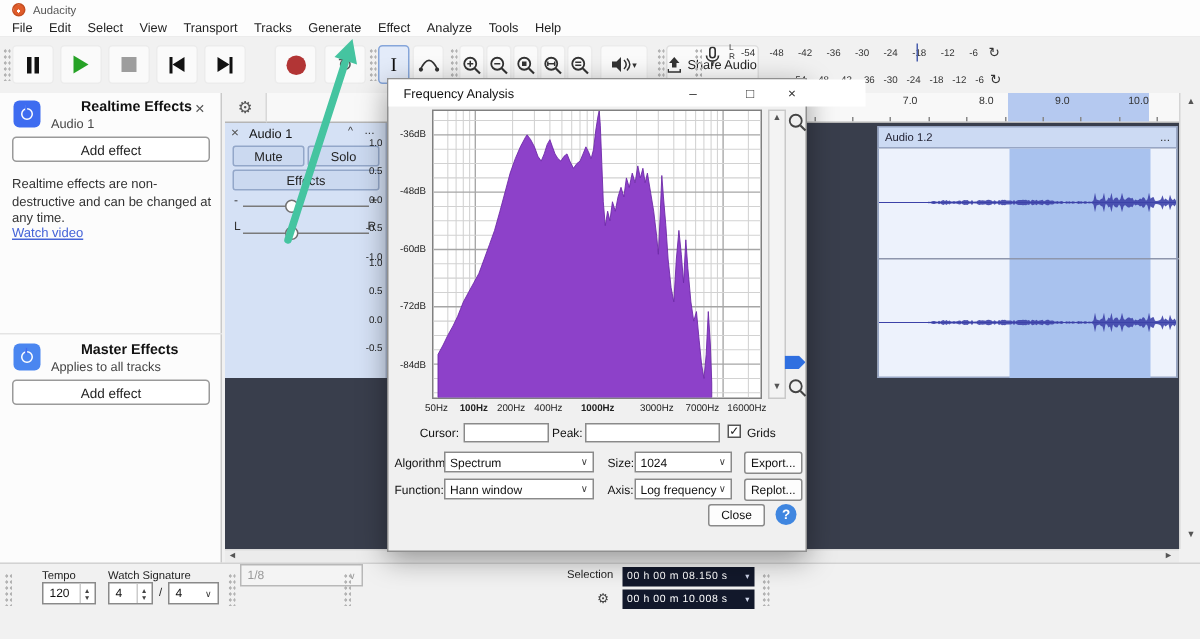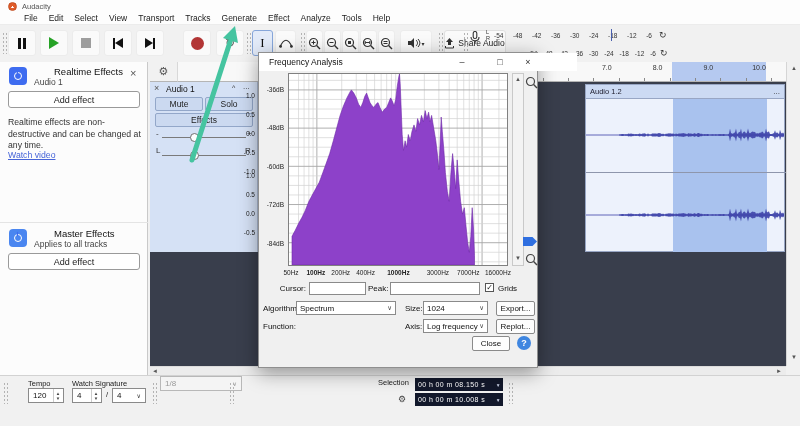--- a/index.html
+++ b/index.html
@@ -6,21 +6,21 @@
   html,body { width:800px; height:426px; overflow:hidden; }
   body { font-family:"Liberation Sans", sans-serif; background:#f1f1f1; position:relative; }
   #root { position:absolute; inset:0; width:800px; height:426px; background:#f1f1f1; }
   .abs { position:absolute; }
 
   
   #titlebar { left:0; top:0; width:800px; height:12px; background:#fdfdfd; }
   #app-logo { left:8px; top:2px; width:9px; height:9px; border-radius:50%;
     background:radial-gradient(circle at 50% 62%, #ffffff 0 18%, #e05c2a 19% 100%); border:1px solid #c44d20; }
   #app-title { left:22px; top:2px; font-size:7.5px; color:#555; }
-  #menubar { left:0; top:12px; width:800px; height:13px; background:#fdfdfd; display:flex; gap:11px; padding-left:24px; align-items:center; border-bottom:1px solid #ececec; position:absolute; }
+  #menubar { left:0; top:12px; width:800px; height:13px; background:#fdfdfd; display:flex; gap:11px; padding-left:8px; align-items:center; border-bottom:1px solid #ececec; position:absolute; }
   #menubar span { font-size:8.5px; color:#222; }
 
   
   #toolbar { left:0; top:25px; width:800px; height:37px; background:#f1f1f1; }
   .grip { width:5px; height:22px; top:7px;
     background-image:radial-gradient(#b3b3b3 0.8px, transparent 0.9px); background-size:3px 4px; }
   .tbtn { top:5px; width:28px; height:26px; background:#fafafa; border:1px solid #ececec; border-radius:3px;
     display:flex; align-items:center; justify-content:center; }
   .pause-bars { width:8px; height:11px; border-left:3px solid #111; border-right:3px solid #111; }
   .play-tri { width:0; height:0; border-left:10px solid #26a226; border-top:6px solid transparent; border-bottom:6px solid transparent; }
@@ -42,21 +42,21 @@
   .lr { display:flex; flex-direction:column; line-height:6px; }
   .lr span { font-size:5.5px; color:#333; }
   .refresh-glyph { font-size:9px; color:#333; }
 
   
   #left-panel { left:0; top:62px; width:148px; height:316px; background:#fcfcfc; border-right:1px solid #c9c9c9; }
   .power-btn { width:18px; height:18px; border-radius:4px; background:#3e6cf0; position:absolute; }
   .power-glyph { position:absolute; left:4.5px; top:4.5px; width:8px; height:8px; border:1.4px solid #fff; border-radius:50%; }
   .power-glyph::after { content:""; position:absolute; left:2.4px; top:-3px; width:1.6px; height:4px; background:#3e6cf0; box-shadow:0 0 0 0.1px #3e6cf0; border-left:0; }
   .power-glyph::before { content:""; position:absolute; left:2.6px; top:-2.5px; width:1.4px; height:4px; background:#fff; }
-  .panel-title { font-size:9.5px; font-weight:normal; color:#111;padding-left:20px; }
+  .panel-title { font-size:9.5px; font-weight:bold; color:#111;padding-left:20px; }
   .panel-sub { font-size:8.5px; color:#444; }
   .add-effect-btn { width:132px; height:17px; background:#fff; border:1px solid #9a9a9a; border-radius:3px; font-size:9px; color:#222; display:flex; align-items:center; justify-content:center; }
   .panel-desc { font-size:8.7px; color:#333; line-height:1.35; width:134px; }
   .link { font-size:8.7px; color:#4664d8; text-decoration:underline; }
   .close-x { font-size:11px; color:#555; }
 
   
   #track-dark { left:150px; top:82px; width:650px; height:284px; background:#393e4c; }
   #ruler { left:150px; top:62px; width:636px; height:20px; background:#f8f8f8; border-bottom:1px solid #b5b5b5; overflow:hidden; }
   #ruler-sel { position:absolute; top:0; height:20px; background:#b5c9f0; }
@@ -492,20 +492,24 @@
       <span class="caret">∨</span>
     </div>
     <div class="dlg-label" style="left:146px; top:251px">Size:</div>
     <div class="dlg-dd" style="left:164px; top:248px; width:65px">
       <span>1024</span>
       <span class="caret">∨</span>
     </div>
     <div class="dlg-btn" style="left:237px; top:248px; width:39px">Export...</div>
 
     <div class="dlg-label" style="left:4px; top:269px">Function:</div>
+    <div class="dlg-dd" style="left:37px; top:266px; width:100px">
+      <span>Hann window</span>
+      <span class="caret">∨</span>
+    </div>
     <div class="dlg-label" style="left:146px; top:269px">Axis:</div>
     <div class="dlg-dd" style="left:164px; top:266px; width:65px">
       <span>Log frequency</span>
       <span class="caret">∨</span>
     </div>
     <div class="dlg-btn" style="left:237px; top:266px; width:39px">Replot...</div>
 
     <div class="dlg-btn" style="left:213px; top:283px; width:38px">Close</div>
     <div id="dlg-help" style="left:258px; top:283px">?</div>
   </div>

